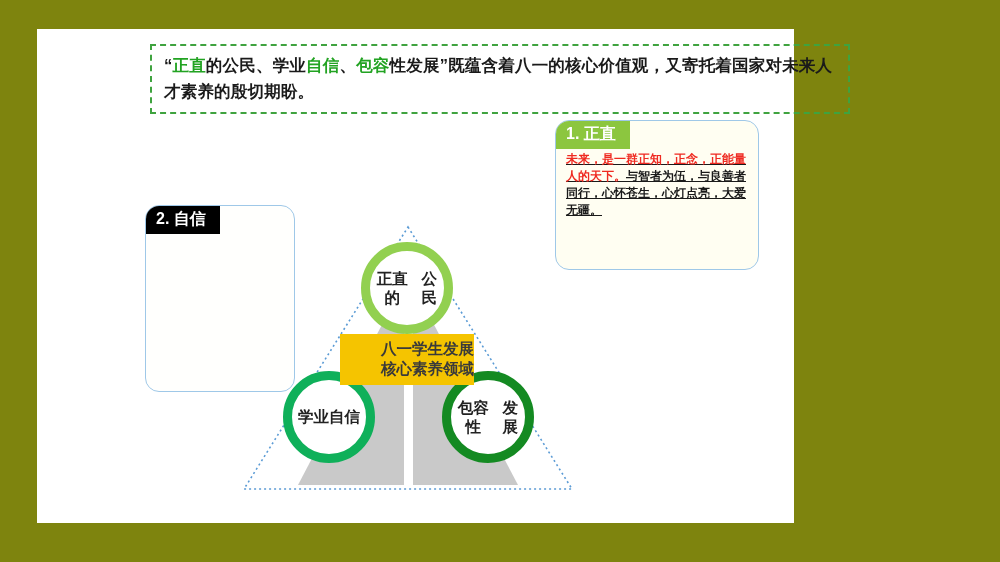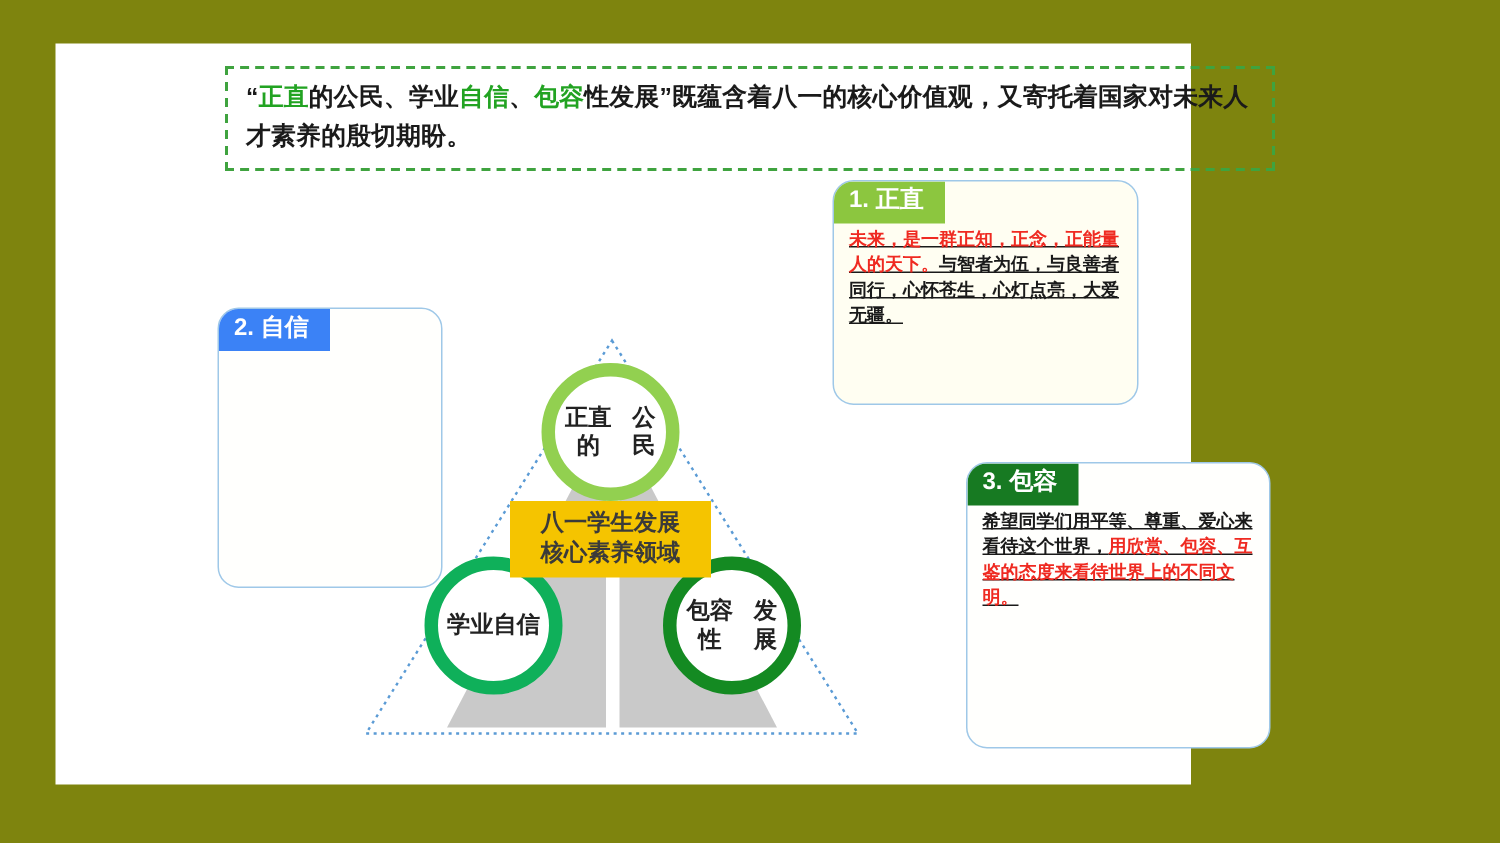--- a/index.html
+++ b/index.html
@@ -58,21 +58,21 @@
     color:#1a1a1a;
     text-decoration:underline;
   }
   .card-body .red{color:#ef2a21;}
 
   
   #card1{left:518px;top:91px;width:204px;height:150px;background:#fffef2;}
   #card1 .card-head{background:#8cc63f;}
   
   #card2{left:108px;top:176px;width:150px;height:187px;}
-  #card2 .card-head{background:#3b82f6;}
+  #card2 .card-head{background:#000000;}
   
   #card3{left:607px;top:279px;width:203px;height:191px;}
   #card3 .card-head{background:#177a22;}
 
   
   #diagram{position:absolute;left:205px;top:160px;width:380px;height:320px;}
   .circle{
     position:absolute;
     border-radius:50%;
     background:#ffffff;
@@ -92,21 +92,21 @@
   #circle-right{left:200px;top:182px;width:92px;height:92px;border:9px solid #148a22;}
   #center-label{
     position:absolute;
     left:98px;top:145px;
     width:134px;
     background:#f5c400;
     color:#3a3a3a;
     font-weight:bold;
     font-size:15.5px;
     line-height:1.3;
-    text-align:center;
+    text-align:right;
     padding:5px 0 6px 0;
     box-sizing:border-box;
     z-index:3;
   }
   .cl{display:block;}
 </style>
 </head>
 <body>
 
 <div id="slide">
@@ -148,20 +148,14 @@
     <div class="card-head">1. 正直</div>
     <div class="card-body">
       <span class="red">未来，是一群正知，正念，正能量人的天下。</span><span>与智者为伍，与良善者同行，心怀苍生，心灯点亮，大爱无疆。</span>
     </div>
   </div>
 
   <div class="card" id="card2">
     <div class="card-head">2. 自信</div>
   </div>
 
-  <div class="card" id="card3">
-    <div class="card-head">3. 包容</div>
-    <div class="card-body">
-      <span>希望同学们用平等、尊重、爱心来看待这个世界，</span><span class="red">用欣赏、包容、互鉴的态度来看待世界上的不同文明。</span>
-    </div>
-  </div>
 
 </div>
 
 </body></html>

